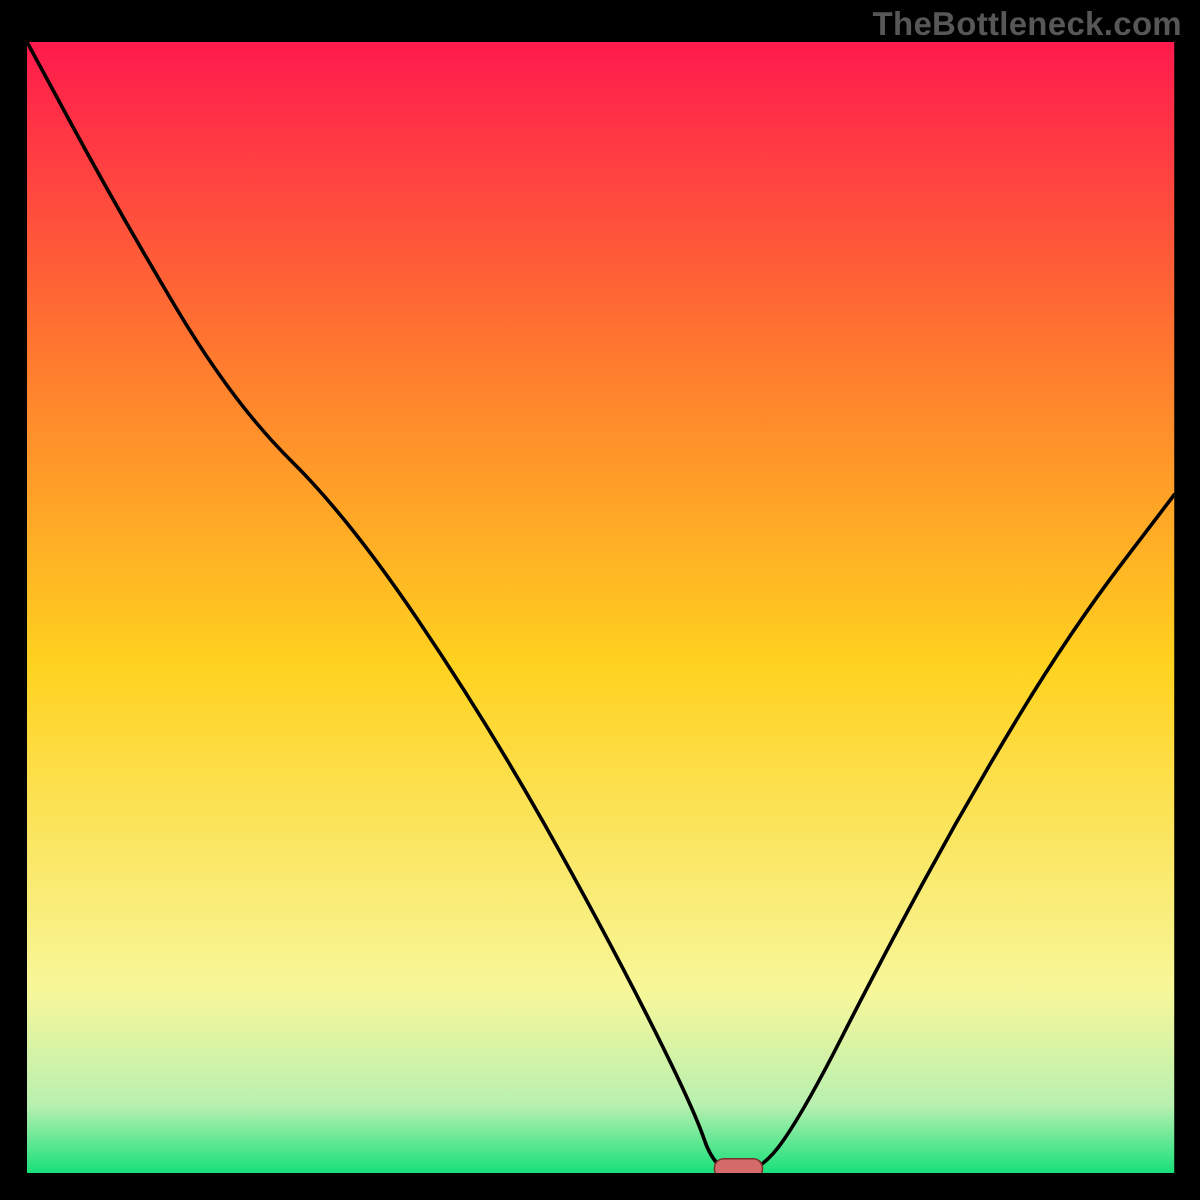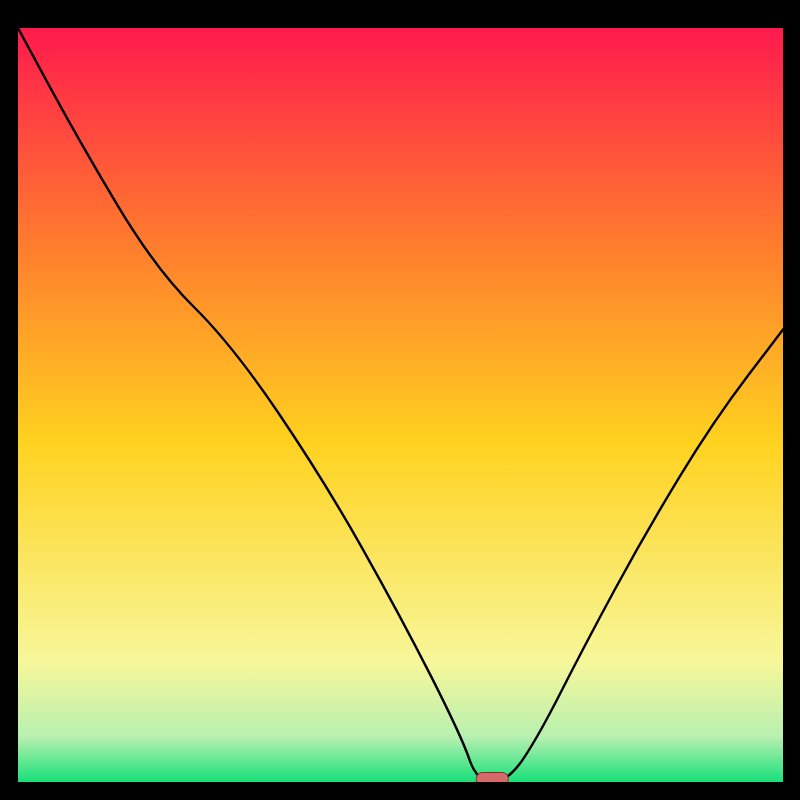--- a/index.html
+++ b/index.html
@@ -35,20 +35,21 @@
     height: 754px;
   }
   svg {
     display: block;
   }
 </style>
 </head>
 <body>
 
 <div class="frame">
+  <div class="watermark">TheBottleneck.com</div>
 
   <div class="plot-area">
     <svg id="chart-svg" viewBox="0 0 765 754" width="765" height="754">
       <defs>
         <linearGradient id="bg-grad" x1="0" y1="0" x2="0" y2="1">
           <stop id="g0" offset="0%" stop-color="#ff1a4d"></stop>
           <stop id="g1" offset="28%" stop-color="#ff7a2e"></stop>
           <stop id="g2" offset="55%" stop-color="#ffd21f"></stop>
           <stop id="g3" offset="84%" stop-color="#f7f79a"></stop>
           <stop id="g4" offset="94%" stop-color="#b8f0b0"></stop>

